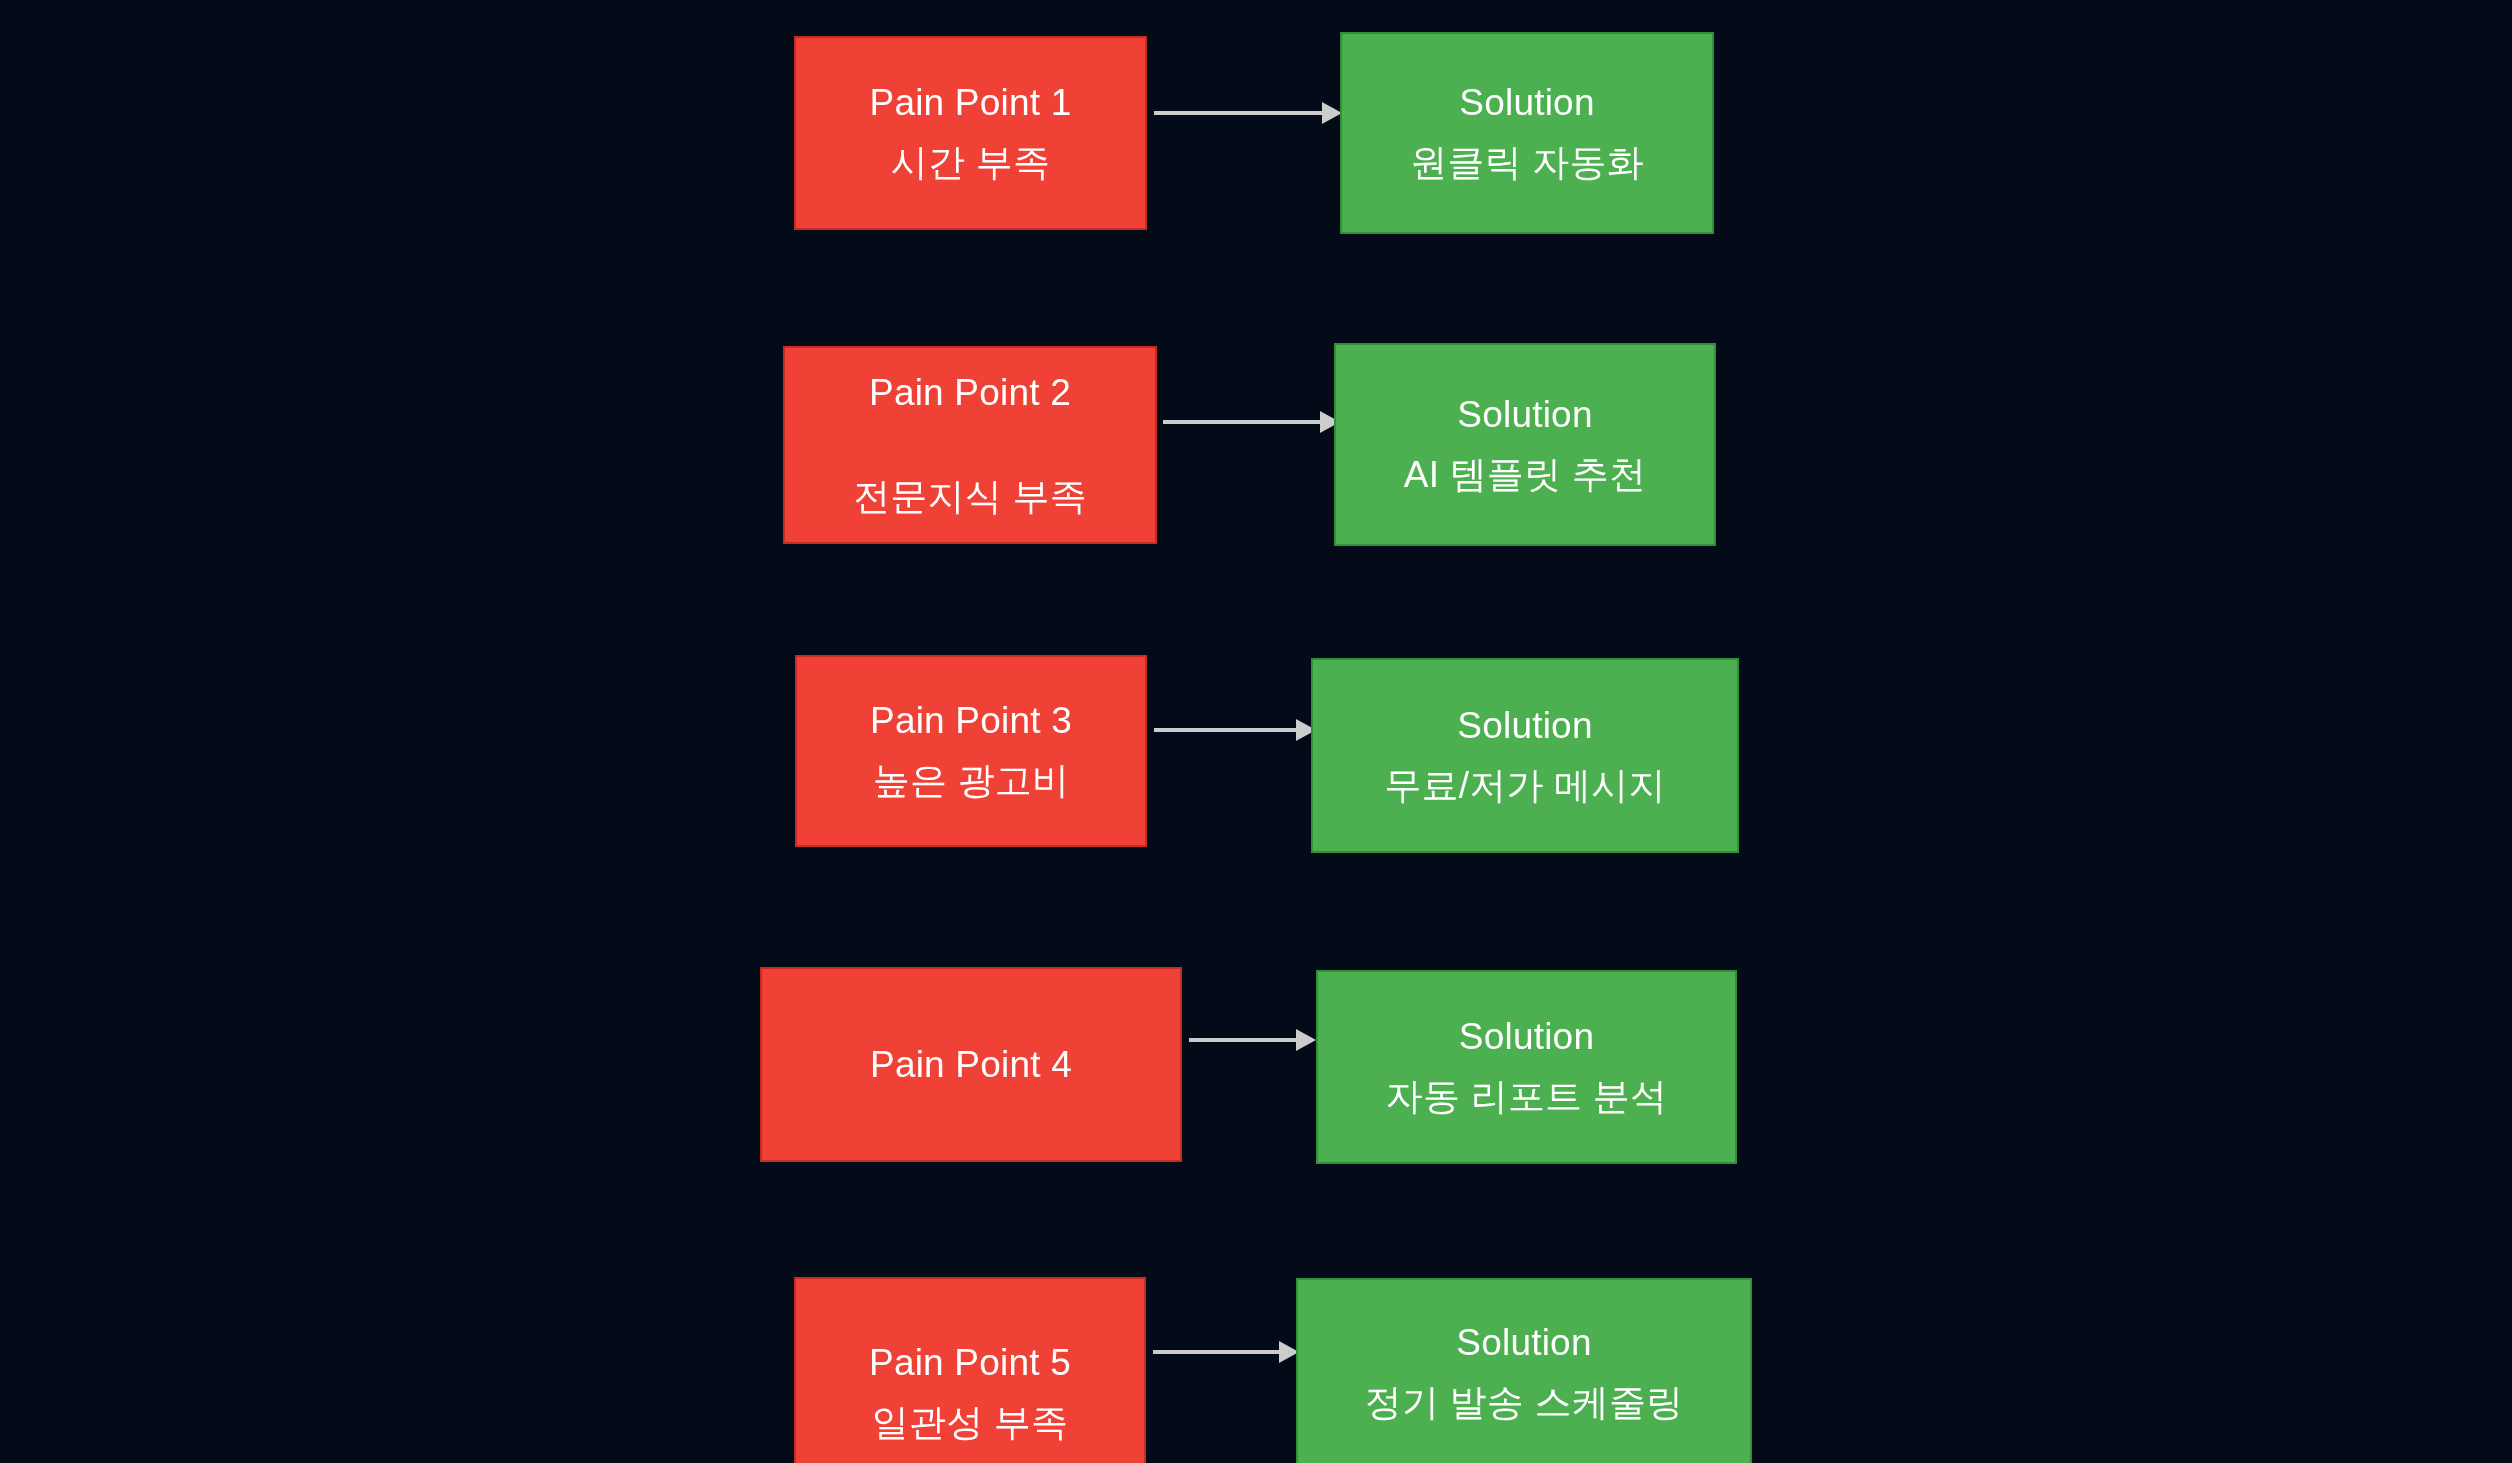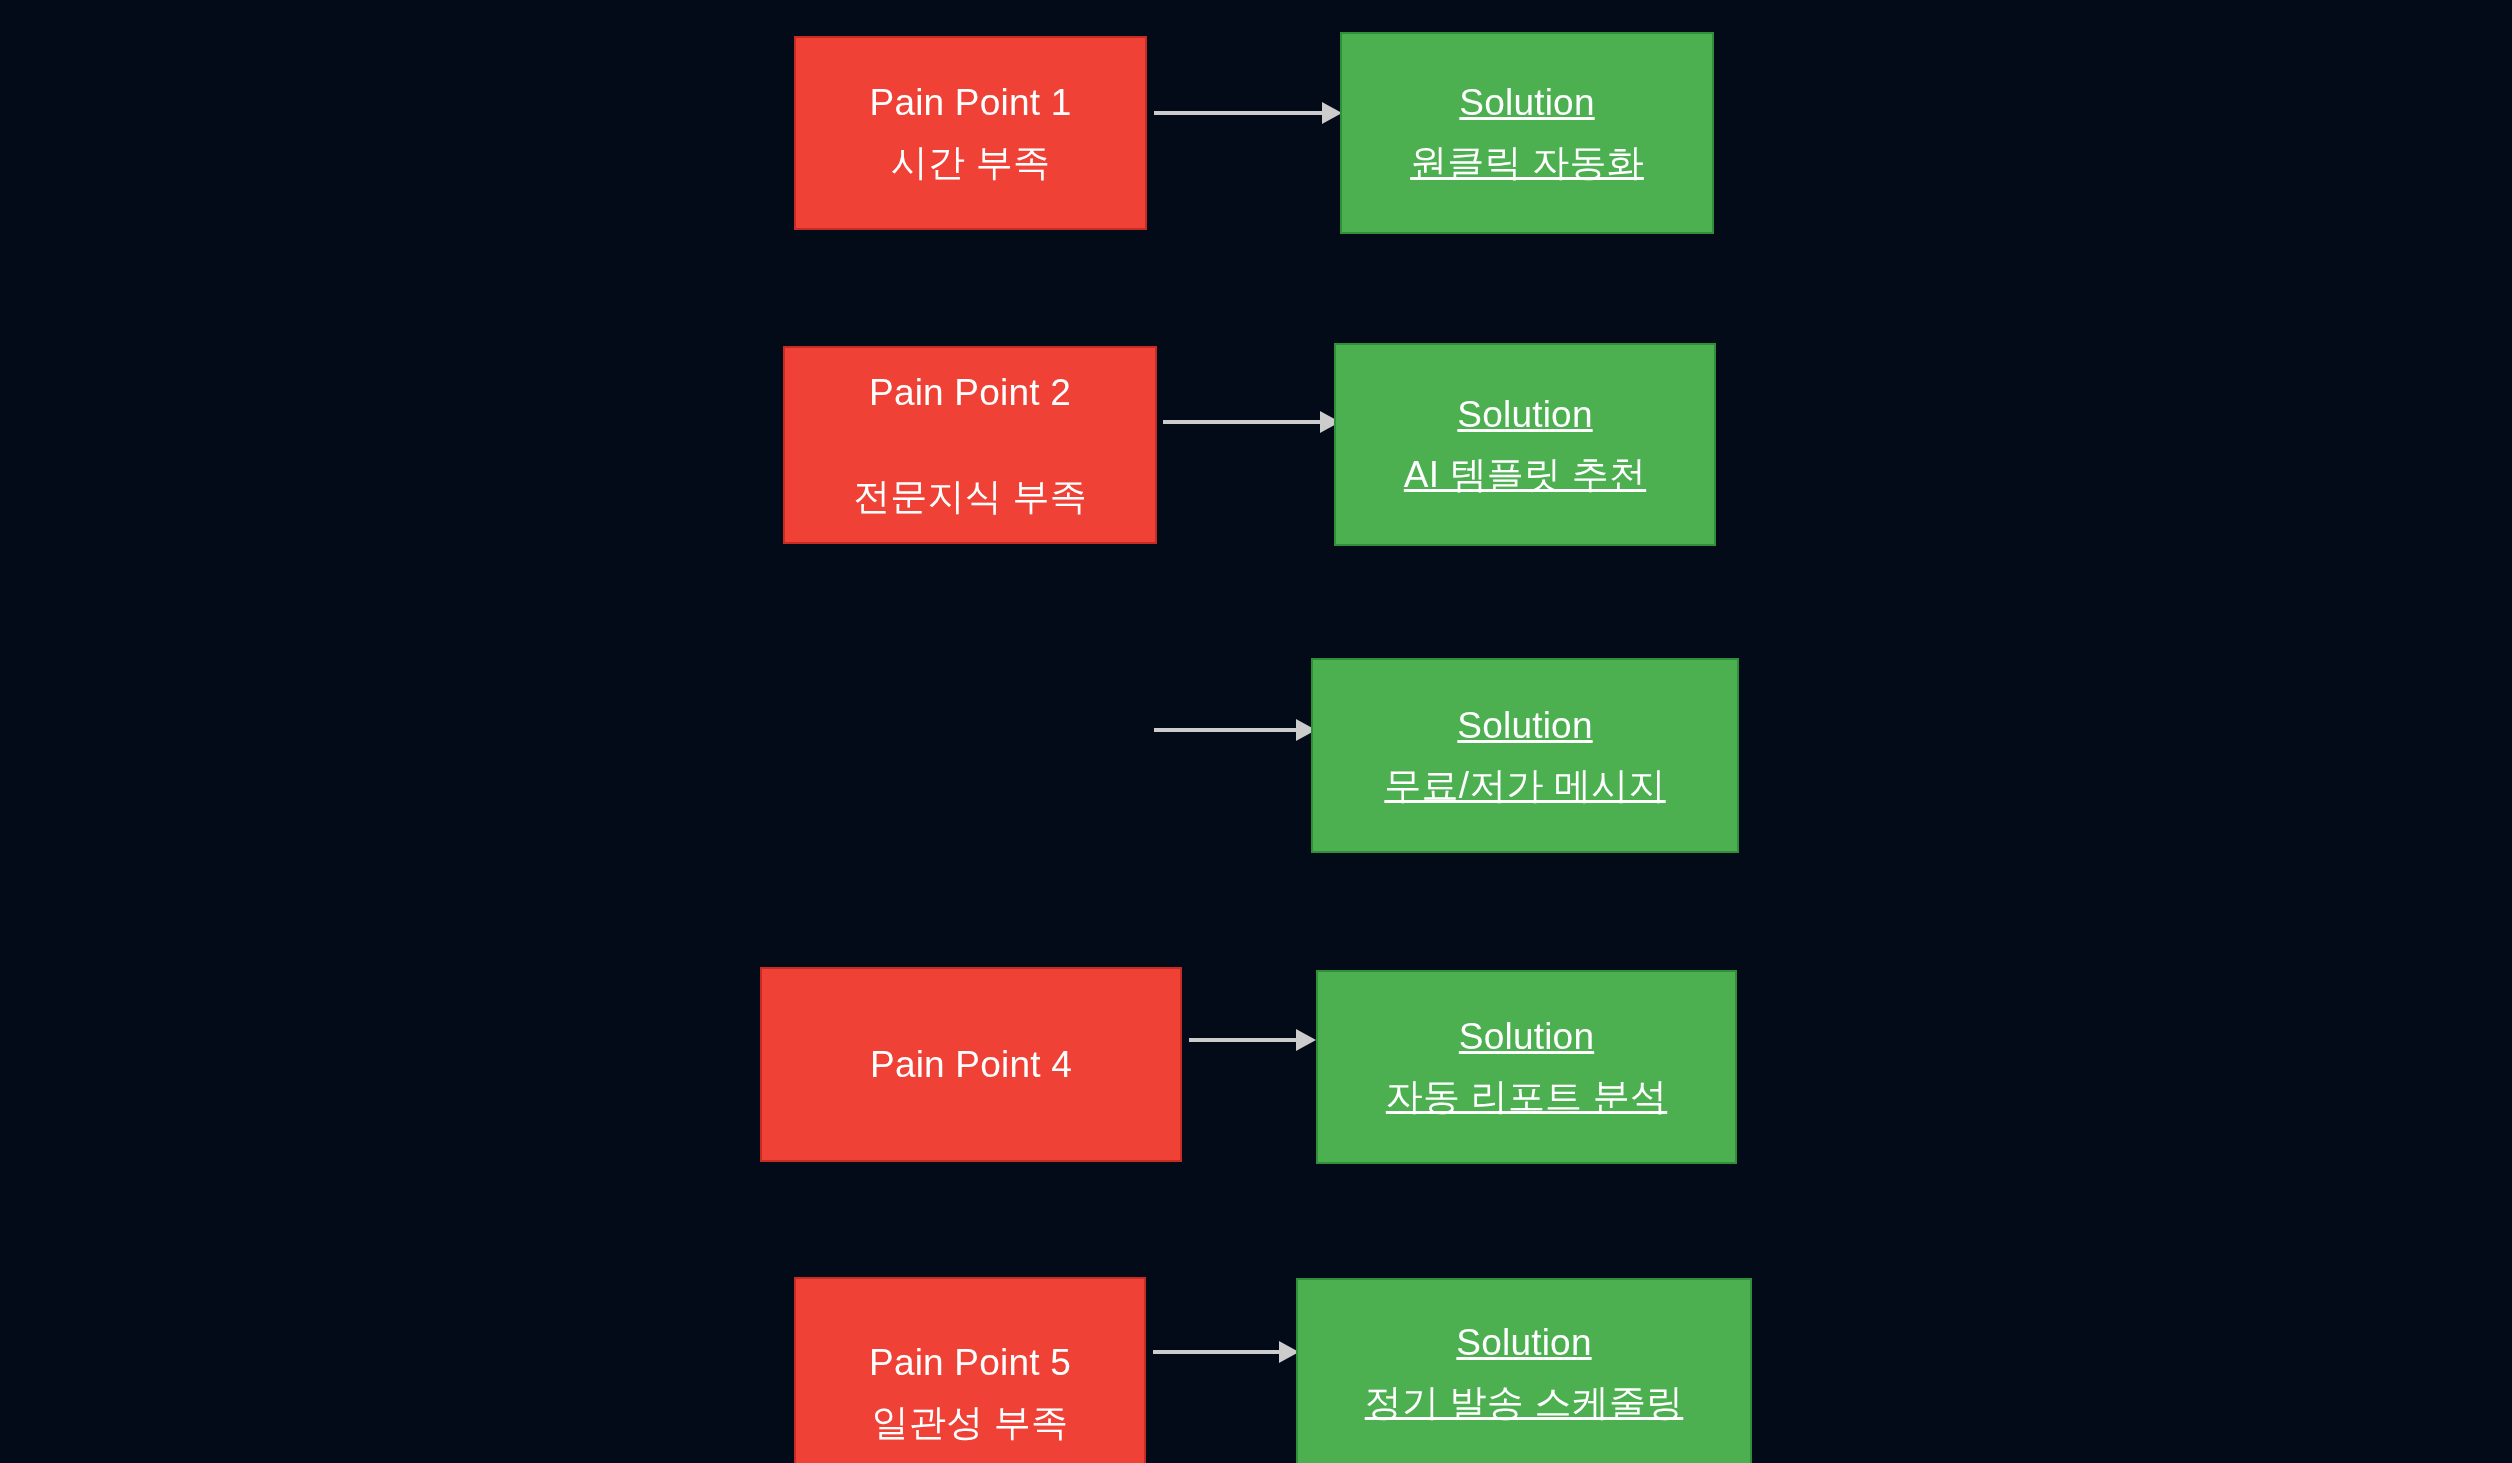--- a/index.html
+++ b/index.html
@@ -40,21 +40,20 @@
   }
 
   .node.pain {
     background: #ef4136;
     border: 2.8px solid #c62b24;
   }
 
   .node.solution {
     background: #4caf50;
     border: 2.8px solid #2f8f3b;
-    text-decoration: underline;
   }
 
   .node-title,
   .node-subtitle {
     display: block;
   }
 
   .edge {
     position: absolute;
     height: 22px;
@@ -107,20 +106,24 @@
   <div class="edge" style="left:1163px; top:411px; width:177px;">
     <div class="edge-shaft" style="width:157px;"></div>
     <div class="edge-head" style="left:157px;"></div>
   </div>
 
   <div class="node solution" style="left:1334px; top:320px; width:382px; height:203px;">
     <span class="node-title">Solution</span>
     <span class="node-subtitle">AI 템플릿 추천</span>
   </div>
 
+  <div class="node pain" style="left:795px; top:632px; width:352px; height:192px;">
+    <span class="node-title">Pain Point 3</span>
+    <span class="node-subtitle">높은 광고비</span>
+  </div>
 
   <div class="edge" style="left:1154px; top:719px; width:162px;">
     <div class="edge-shaft" style="width:142px;"></div>
     <div class="edge-head" style="left:142px;"></div>
   </div>
 
   <div class="node solution" style="left:1311px; top:635px; width:428px; height:195px;">
     <span class="node-title">Solution</span>
     <span class="node-subtitle">무료/저가 메시지</span>
   </div>

